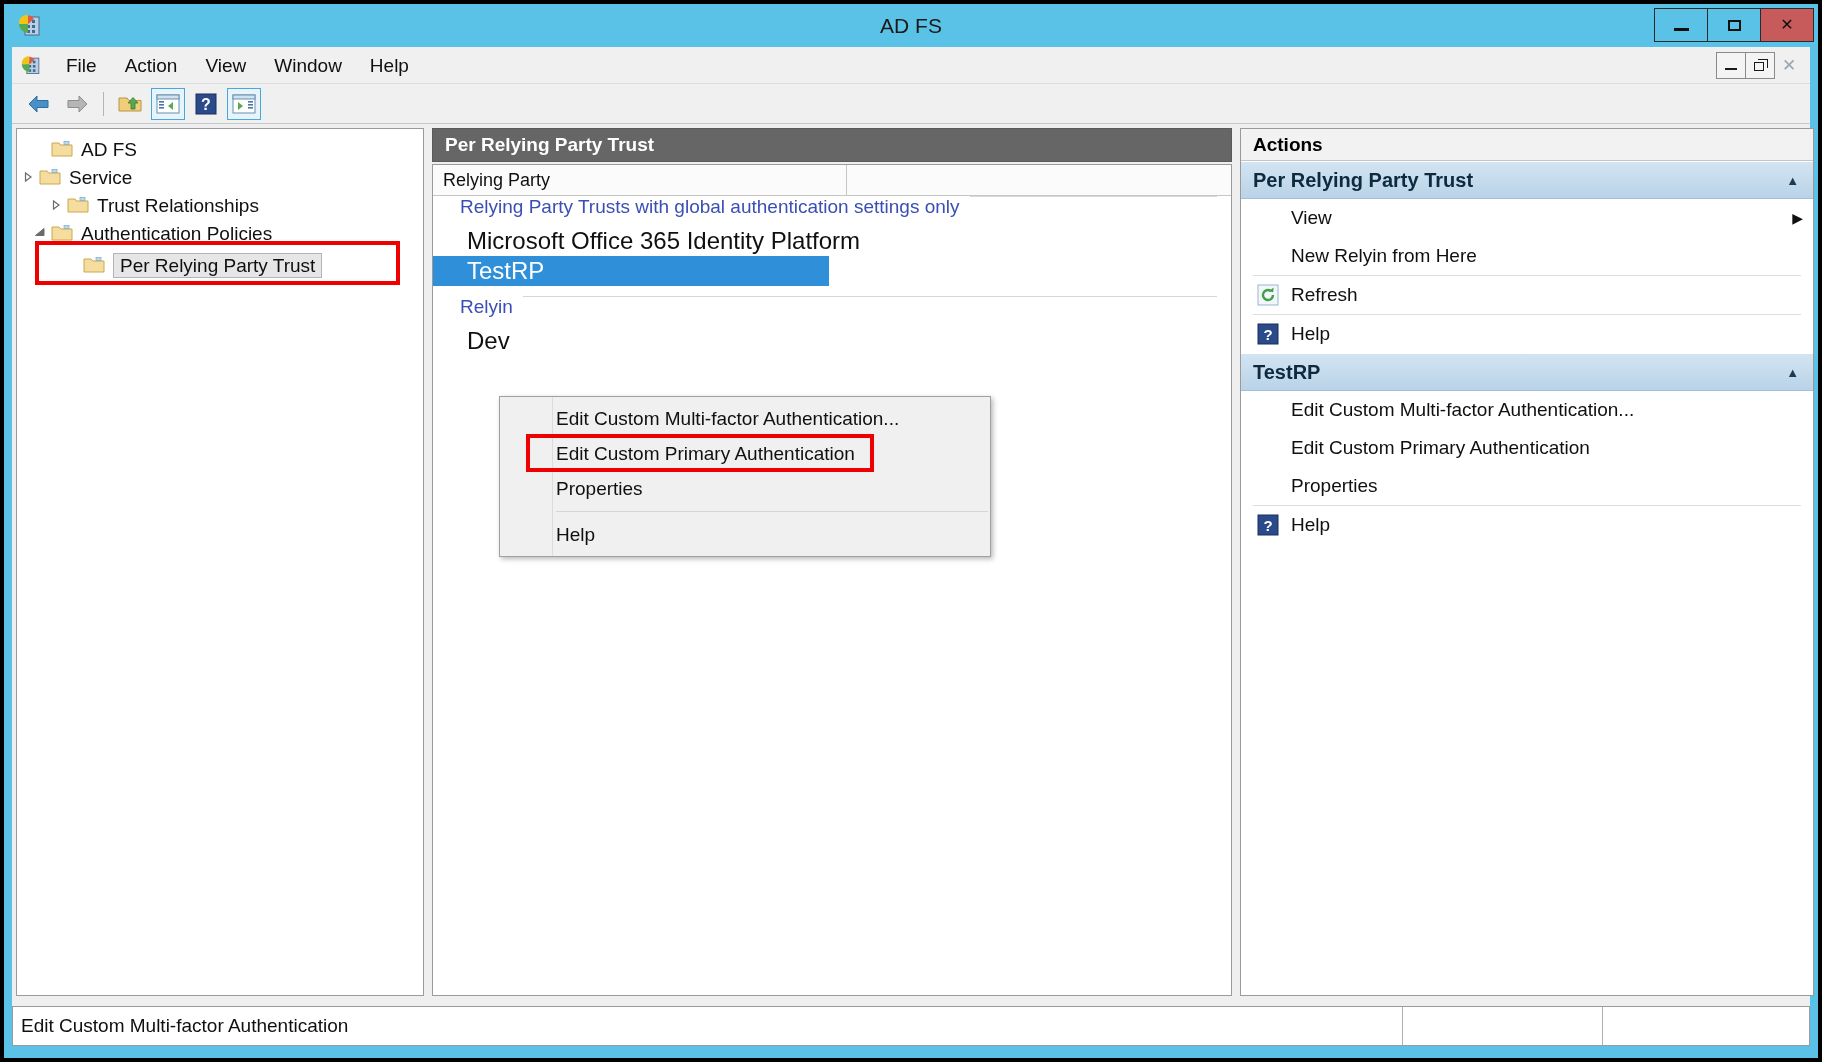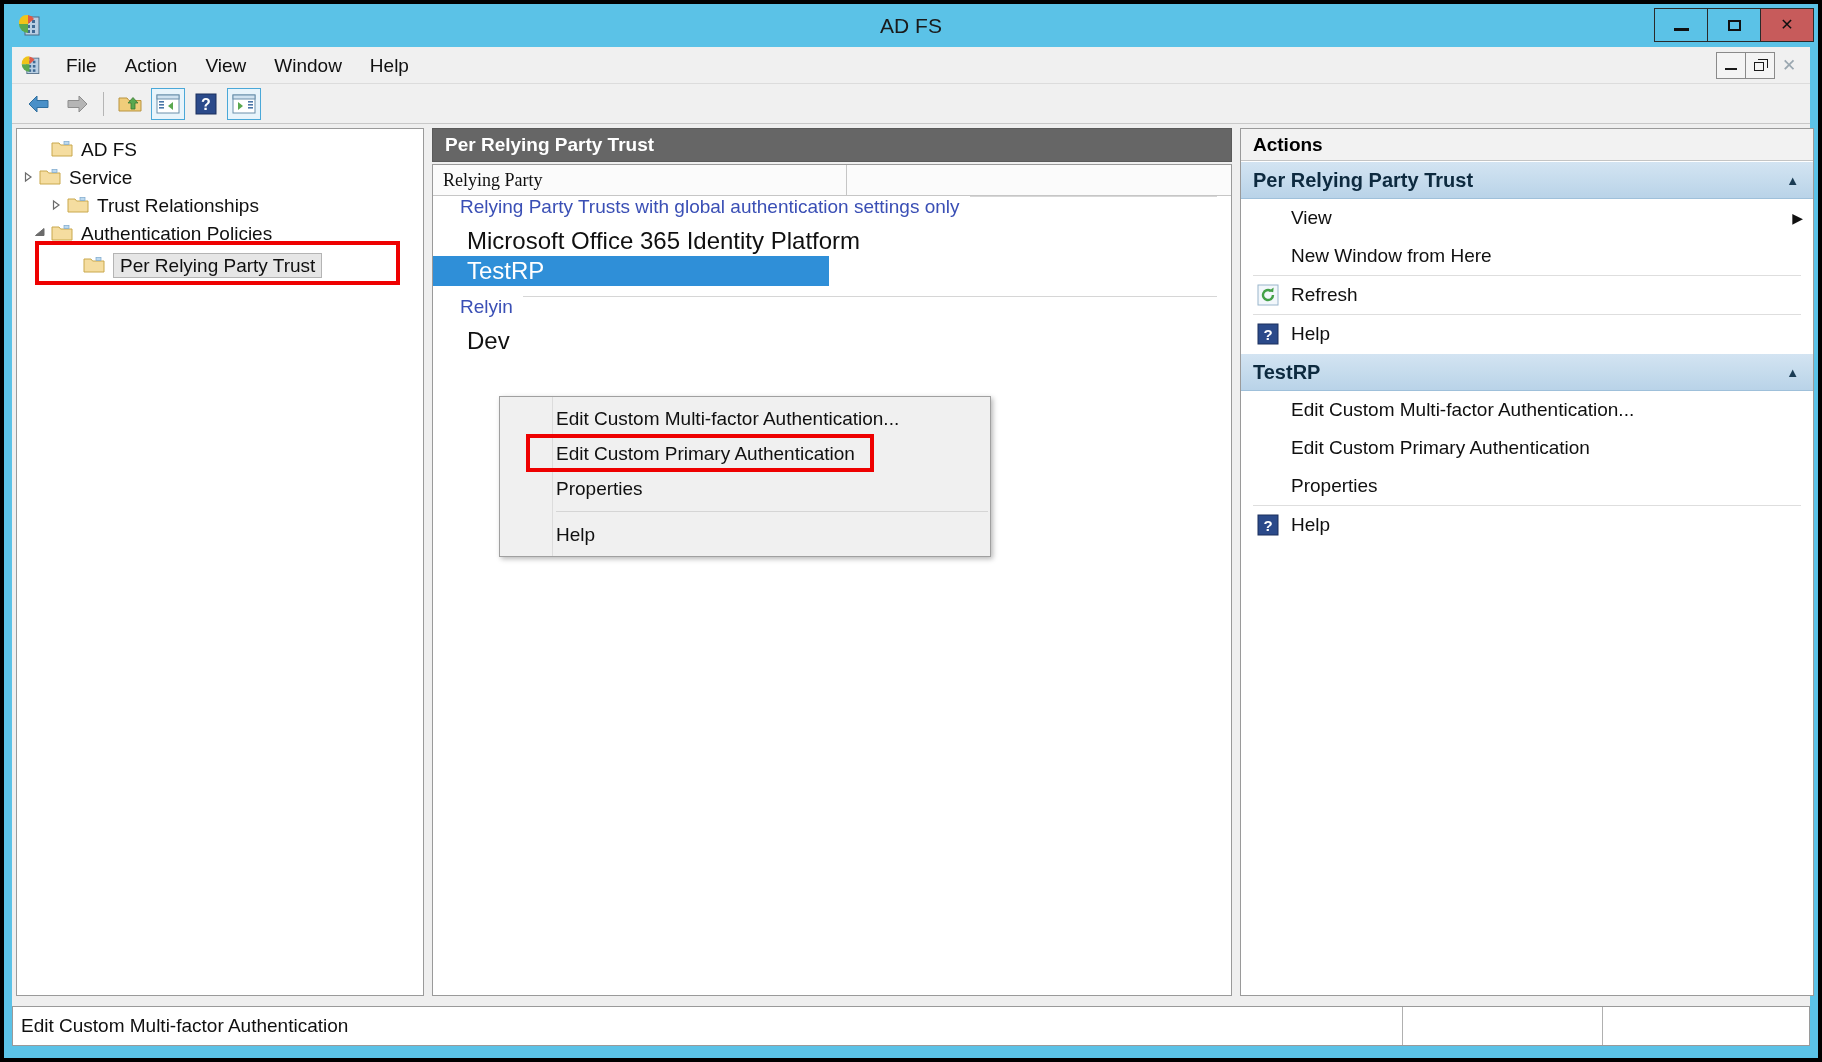--- a/index.html
+++ b/index.html
@@ -254,21 +254,20 @@
     background: #ffffff;
     border: 1px solid #9a9a9a;
     box-sizing: border-box;
     overflow: hidden;
   }
   .col-header {
     height: 30px;
     display: flex;
     background: #84cc16;
     border-bottom: 1px solid #c6c6c6;
-    font-family: Liberation Serif, serif;
   }
   .col-cell {
     font-size: 18px;
     color: #101010;
     display: flex;
     align-items: center;
     padding-left: 10px;
     border-right: 1px solid #c6c6c6;
     background: #fbfbfb;
     box-sizing: border-box;
@@ -665,21 +664,21 @@
           <span>Per Relying Party Trust</span>
           <span class="act-caret">▲</span>
         </div>
         <div class="act-item">
           <span class="act-ico spacer"></span>
           <span class="act-label">View</span>
           <span class="act-submenu-arrow">▶</span>
         </div>
         <div class="act-item">
           <span class="act-ico spacer"></span>
-          <span class="act-label">New Window from Here</span>
+          <span class="act-label">New Relyin from Here</span>
         </div>
         <div class="act-divider"></div>
         <div class="act-item">
           <span class="act-ico">
             <svg width="24" height="24" viewBox="0 0 24 24">
               <rect x="2" y="2" width="20" height="20" fill="#f2f7fb" stroke="#9ab6cc" stroke-width="1"></rect>
               <path d="M17 12 a5 5 0 1 1 -2.2 -4.1" fill="none" stroke="#43a047" stroke-width="2.4"></path>
               <path d="M17.6 4.4 L17.2 9.2 L12.6 8.2 Z" fill="#43a047"></path>
             </svg>
           </span>

